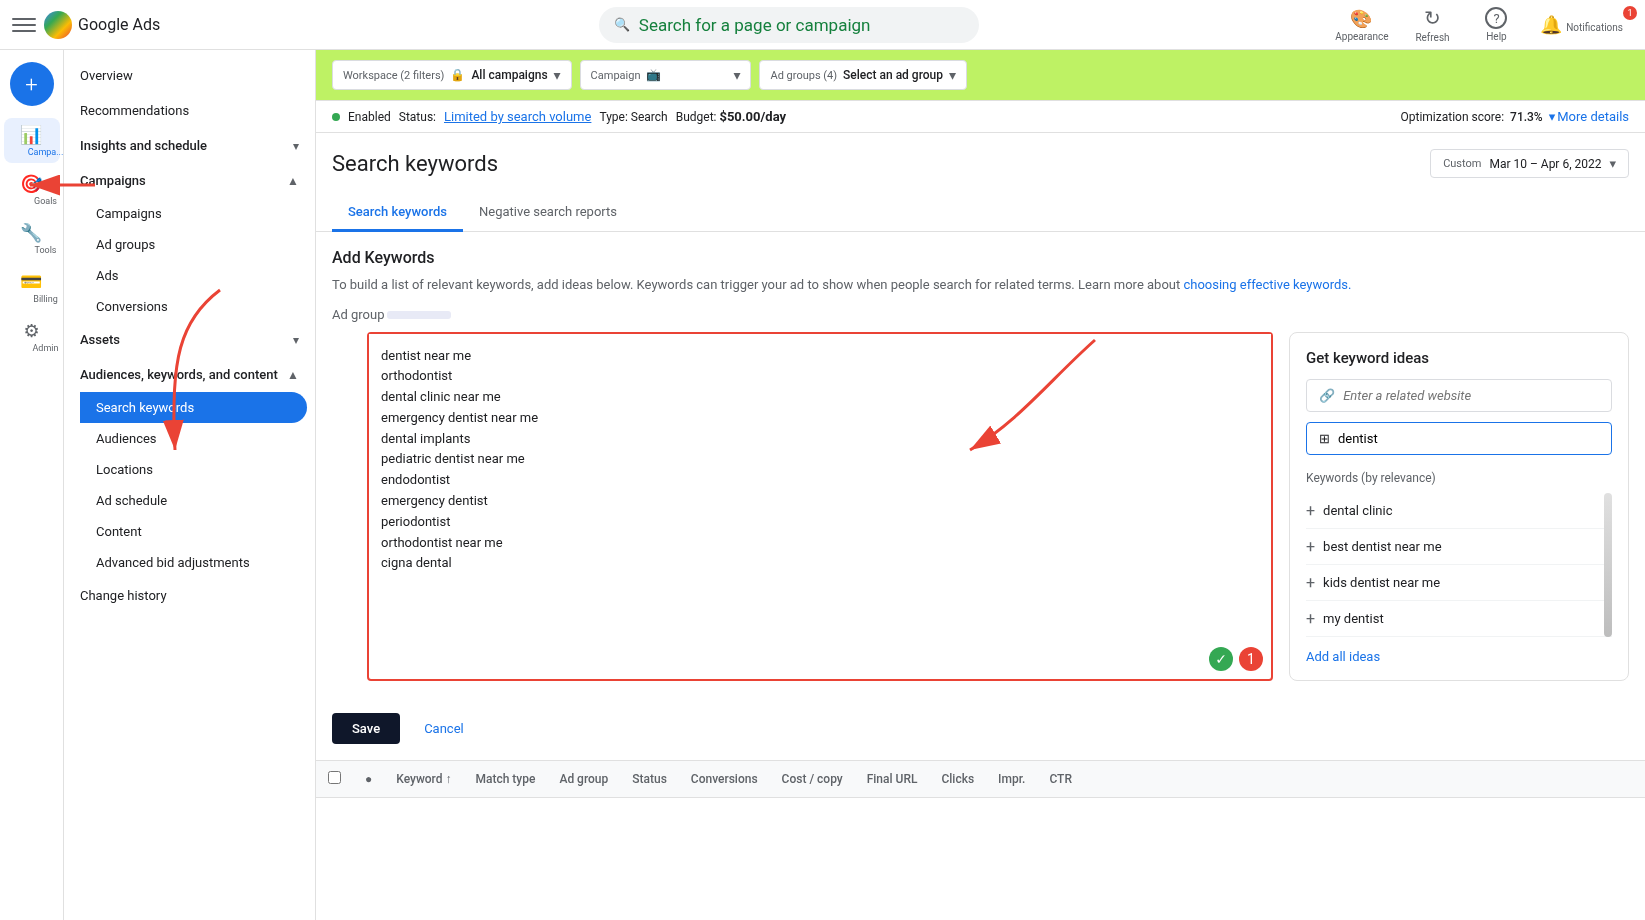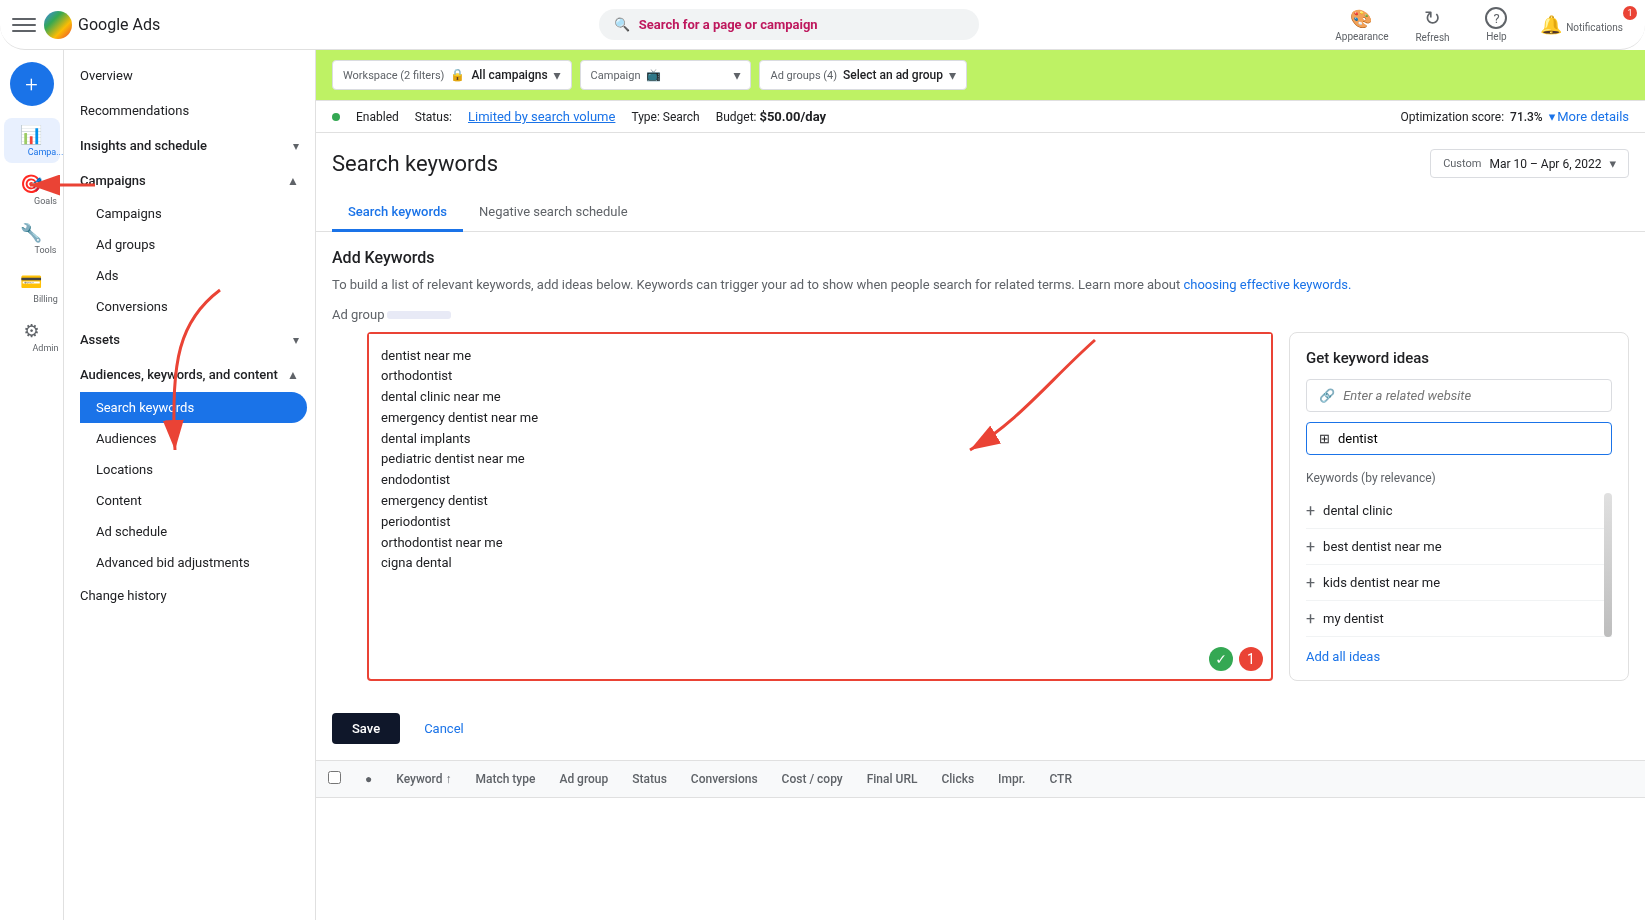--- a/index.html
+++ b/index.html
@@ -2,21 +2,21 @@
 <html><head>
   <meta charset="utf-8">
   <style>
     * { box-sizing: border-box; margin: 0; padding: 0; font-family: 'Roboto', Arial, sans-serif; font-size: 13px; }
     body { background: #fff; color: #202124; overflow: hidden; }
 
     
     .top-nav {
       display: flex; align-items: center; height: 50px;
       background: #fff; border-bottom: 1px solid #e0e0e0;
-      padding: 0 12px; gap: 8px; position: fixed; top: 0; left: 0; right: 0; z-index: 100; border-radius: 25px;
+      padding: 0 12px; gap: 8px; position: fixed; top: 0; left: 0; right: 0; z-index: 100;
     }
     .top-nav-left { display: flex; align-items: center; gap: 8px; min-width: 240px; }
     .hamburger { width: 24px; height: 24px; display: flex; flex-direction: column; justify-content: center; gap: 4px; cursor: pointer; }
     .hamburger span { display: block; height: 2px; background: #5f6368; border-radius: 1px; }
     .google-ads-logo { display: flex; align-items: center; gap: 6px; }
     .logo-g { width: 28px; height: 28px; border-radius: 50%; background: linear-gradient(135deg, #4285f4 0%, #34a853 33%, #fbbc04 66%, #ea4335 100%); display: flex; align-items: center; justify-content: center; }
     .search-bar-container { flex: 1; display: flex; justify-content: center; }
     .search-bar { display: flex; align-items: center; background: #f1f3f4; border-radius: 24px; padding: 8px 16px; gap: 8px; width: 380px; cursor: pointer; }
     .top-nav-actions { display: flex; align-items: center; gap: 4px; margin-left: auto; }
     .nav-action { display: flex; flex-direction: column; align-items: center; justify-content: center; padding: 4px 10px; cursor: pointer; border-radius: 4px; min-width: 60px; }
@@ -58,21 +58,21 @@
 
     
     .filter-bar { display: flex; align-items: center; gap: 8px; padding: 10px 16px; border-bottom: 1px solid #e0e0e0; background: #bef264; }
     .filter-chip { display: flex; align-items: center; gap: 6px; border: 1px solid #dadce0; border-radius: 4px; padding: 6px 10px; cursor: pointer; background: #fff; white-space: nowrap; }
     .filter-chip-label { font-size: 11px; color: #5f6368; }
     .filter-chip-value { font-size: 12px; color: #202124; font-weight: 500; }
     .filter-chip-icon { font-size: 14px; color: #5f6368; }
     .filter-lock { font-size: 12px; color: #5f6368; }
 
     
-    .status-bar { display: flex; align-items: center; gap: 16px; padding: 8px 16px; border-bottom: 1px solid #e0e0e0; background: #fff; justify-content: center; }
+    .status-bar { display: flex; align-items: center; gap: 8px; padding: 8px 16px; border-bottom: 1px solid #e0e0e0; background: #fff; justify-content: center; }
     .status-dot { width: 8px; height: 8px; border-radius: 50%; background: #34a853; display: inline-block; }
     .status-text { font-size: 12px; color: #202124; }
     .status-link { color: #1a73e8; text-decoration: underline; cursor: pointer; }
     .status-type { font-size: 12px; color: #202124; }
     .optimization-score { display: flex; align-items: center; gap: 6px; margin-left: auto; }
     .score-text { font-size: 12px; }
     .score-value { color: #202124; font-weight: 500; }
     .more-details-link { color: #1a73e8; cursor: pointer; font-size: 12px; display: flex; align-items: center; gap: 2px; }
 
     
@@ -139,21 +139,21 @@
         <span></span>
     </div>
     <div class="google-ads-logo">
       <div class="logo-g"></div>
       <span style="font-size:16px;font-weight:400;color:#202124;">Google Ads</span>
     </div>
   </div>
   <div class="search-bar-container">
     <div class="search-bar">
       <span style="color:#5f6368;">🔍</span>
-      <span style="color:#be185d;font-size:13px;font-weight:bold;">Search for a page or campaign</span>
+      <span style="color:#15803d;font-size:17px;">Search for a page or campaign</span>
     </div>
   </div>
   <div class="top-nav-actions">
     <div class="nav-action">
       <span class="nav-action-icon">🎨</span>
       <span class="nav-action-label">Appearance</span>
     </div>
     <div class="nav-action">
       <span class="nav-action-icon" style="font-size:20px;">↻</span>
       <span class="nav-action-label">Refresh</span>
@@ -237,24 +237,24 @@
     <div class="left-nav-child active">
       <span>Search keywords</span>
     </div>
     <div class="left-nav-child">
       <span>Audiences</span>
     </div>
     <div class="left-nav-child">
       <span>Locations</span>
     </div>
     <div class="left-nav-child">
+      <span>Ad schedule</span>
+    </div>
+    <div class="left-nav-child">
       <span>Content</span>
-    </div>
-    <div class="left-nav-child">
-      <span>Ad schedule</span>
     </div>
     <div class="left-nav-child">
       <span>Advanced bid adjustments</span>
     </div>
   </div>
   <div class="left-nav-item">
     <span>Change history</span>
   </div>
 </div>
 
@@ -304,21 +304,21 @@
       <span class="date-value">Mar 10 – Apr 6, 2022</span>
       <span style="color:#5f6368;">▾</span>
     </div>
   </div>
 
   <div class="tabs">
     <div class="tab active">
       <span>Search keywords</span>
     </div>
     <div class="tab">
-      <span>Negative search schedule</span>
+      <span>Negative search reports</span>
     </div>
   </div>
 
   <div class="add-keywords-section">
     <div class="add-keywords-title">Add Keywords</div>
     <div class="add-keywords-desc">
       <span>To build a list of relevant keywords, add ideas below. Keywords can trigger your ad to show when people search for related terms. Learn more about</span>
       <span class="desc-link">choosing effective keywords.</span>
     </div>
 

